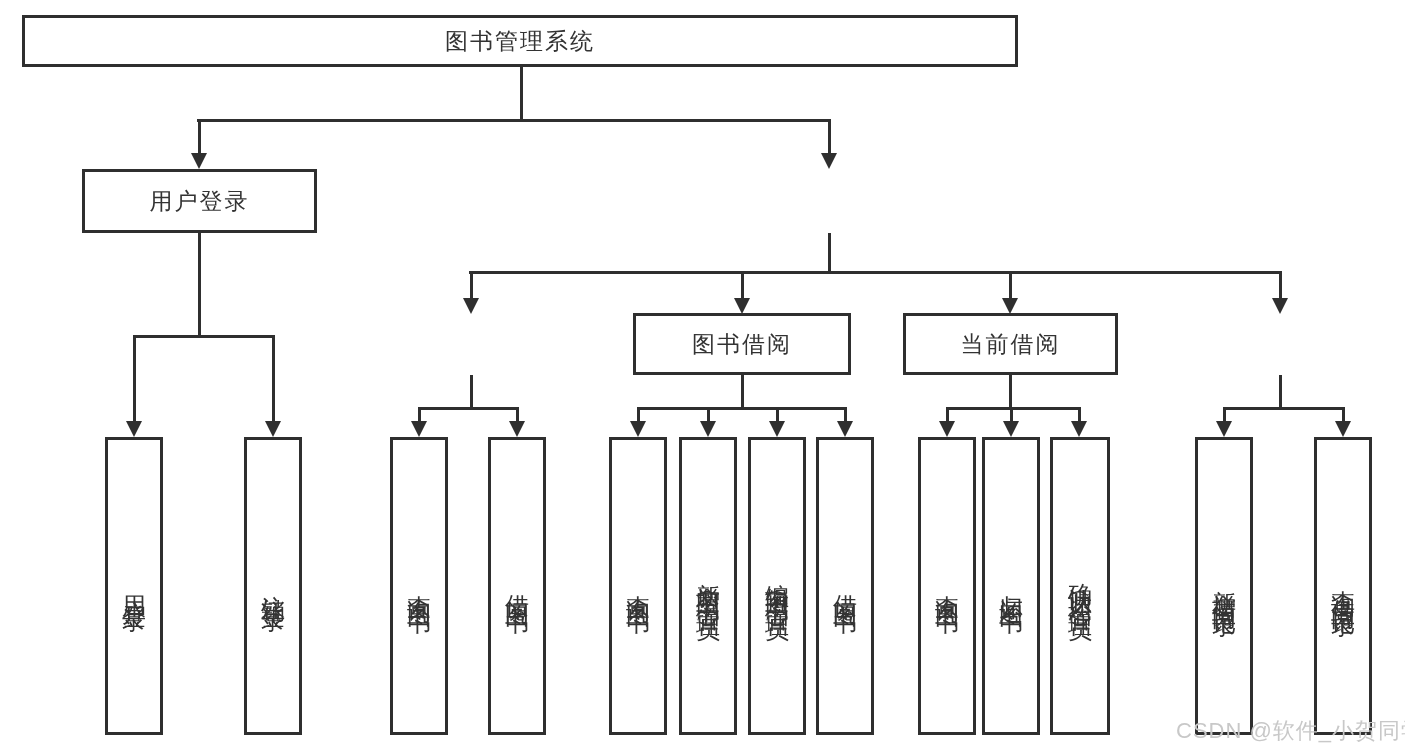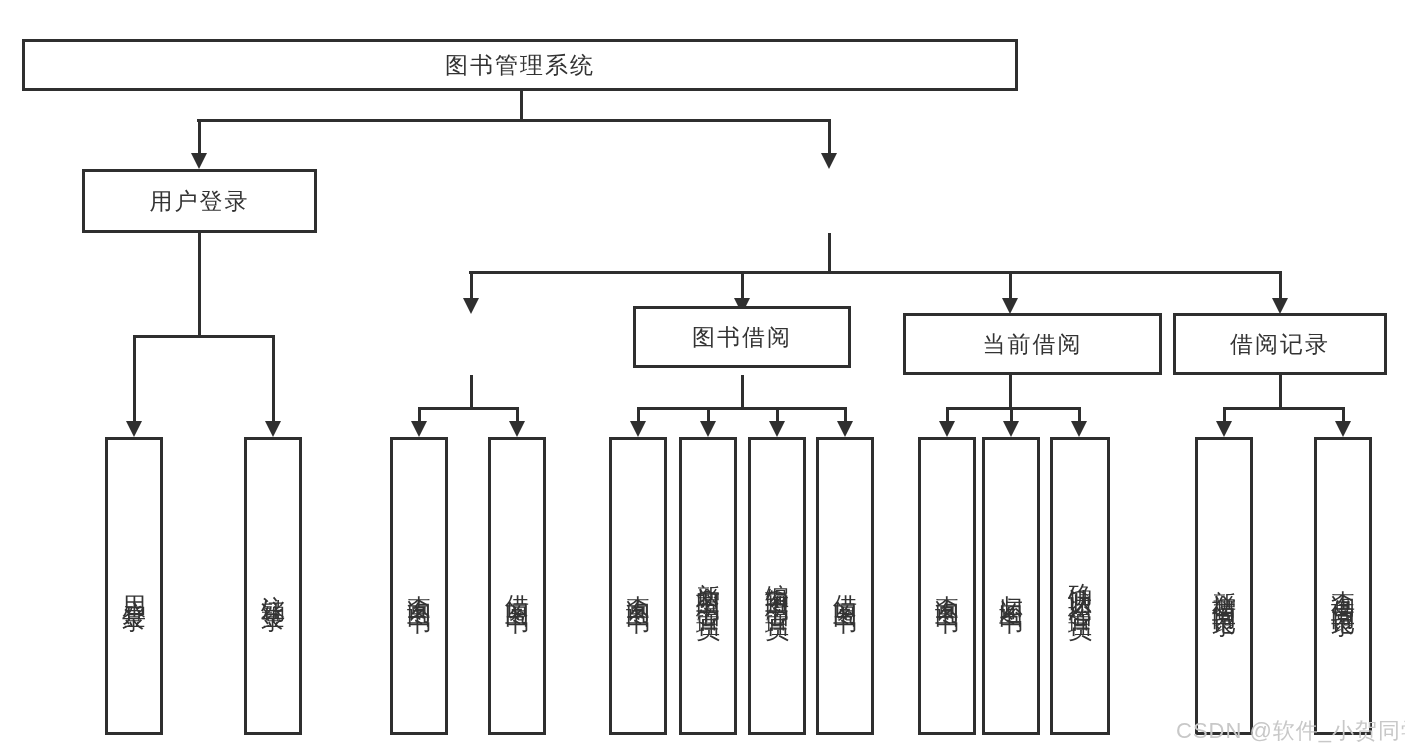--- a/index.html
+++ b/index.html
@@ -81,21 +81,21 @@
     letter-spacing: 1px;
     z-index: 3;
     white-space: nowrap;
   }
 </style>
 </head>
 <body>
 
 <div id="canvas">
 
-  <div class="box" style="left:22px; top:15px; width:996px; height:52px;margin-top:24px;">
+  <div class="box" style="left:22px; top:15px; width:996px; height:52px;">
     <span>图书管理系统</span>
   </div>
 
   <div class="vline" style="left:520px; top:67px; height:53px;"></div>
   <div class="hline" style="left:197px; top:119px; width:634px;"></div>
   <div class="vline" style="left:198px; top:119px; height:35px;"></div>
   <div class="arrowhead" style="left:191px; top:153px;"></div>
   <div class="vline" style="left:828px; top:119px; height:35px;"></div>
   <div class="arrowhead" style="left:821px; top:153px;"></div>
 
@@ -114,28 +114,25 @@
   <div class="hline" style="left:469px; top:271px; width:813px;"></div>
   <div class="vline" style="left:470px; top:271px; height:28px;"></div>
   <div class="arrowhead" style="left:463px; top:298px;"></div>
   <div class="vline" style="left:741px; top:271px; height:28px;"></div>
   <div class="arrowhead" style="left:734px; top:298px;"></div>
   <div class="vline" style="left:1009px; top:271px; height:28px;"></div>
   <div class="arrowhead" style="left:1002px; top:298px;"></div>
   <div class="vline" style="left:1279px; top:271px; height:28px;"></div>
   <div class="arrowhead" style="left:1272px; top:298px;"></div>
 
-  <div class="box" style="left:633px; top:306px; width:218px; height:62px;justify-content:center;">
+  <div class="box" style="left:633px; top:313px; width:218px; height:62px;justify-content:center;">
     <span>图书借阅</span>
   </div>
-  <div class="box" style="left:903px; top:313px; width:259px; height:62px;">
+  <div class="box" style="left:903px; top:313px; width:215px; height:62px;">
     <span>当前借阅</span>
-  </div>
-  <div class="box" style="left:1173px; top:313px; width:214px; height:62px;">
-    <span>借阅记录</span>
   </div>
 
   <div class="vline" style="left:470px; top:375px; height:33px;"></div>
   <div class="hline" style="left:418px; top:407px; width:101px;"></div>
   <div class="vline" style="left:418px; top:407px; height:15px;"></div>
   <div class="arrowhead" style="left:411px; top:421px;"></div>
   <div class="vline" style="left:516px; top:407px; height:15px;"></div>
   <div class="arrowhead" style="left:509px; top:421px;"></div>
 
   <div class="vline" style="left:741px; top:375px; height:33px;"></div>

